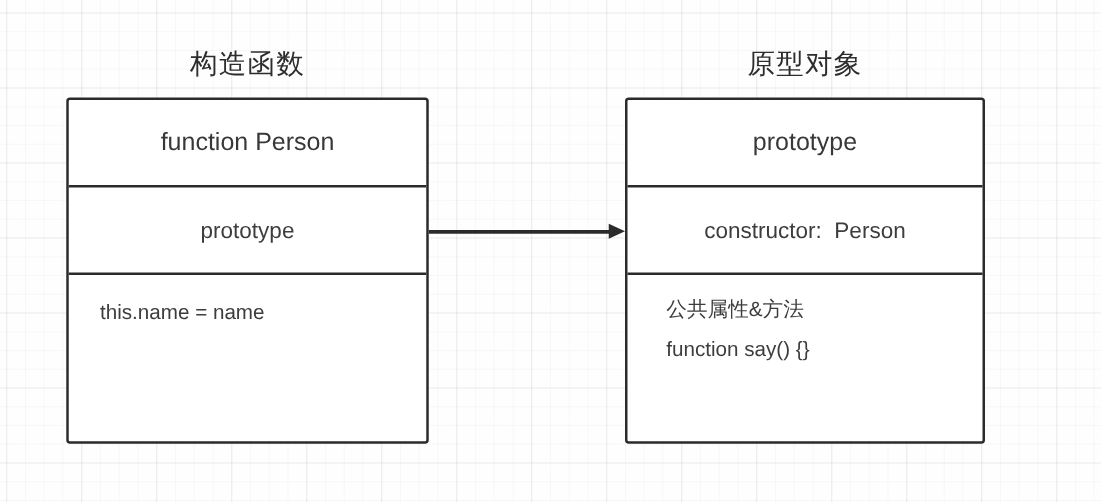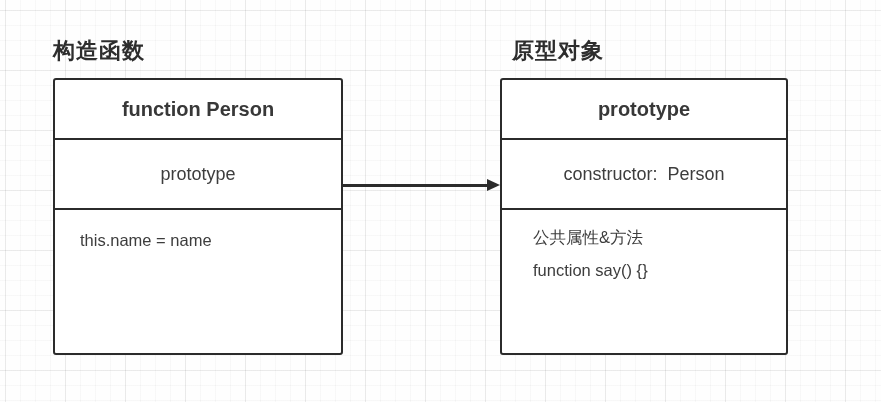--- a/index.html
+++ b/index.html
@@ -18,48 +18,49 @@
       linear-gradient(rgba(110,110,110,0.10) 1px, transparent 1px),
       linear-gradient(90deg, rgba(110,110,110,0.10) 1px, transparent 1px),
       linear-gradient(rgba(110,110,110,0.045) 1px, transparent 1px),
       linear-gradient(90deg, rgba(110,110,110,0.045) 1px, transparent 1px);
     background-size: 60px 60px, 60px 60px, 15px 15px, 15px 15px;
     background-position: 5px 10px, 5px 10px, 5px 10px, 5px 10px;
   }
   .box-title {
     position: absolute;
     top: 36px;
-    font-weight: bold;
+    text-align: center;
+    font-weight: normal;
     font-size: 22px;
     letter-spacing: 1px;
     color: #2d2d2d;
   }
   .title-left  { left: 53px;  width: 290px; }
-  .title-right { left: 512px; width: 288px; }
+  .title-right { left: 500px; width: 288px; }
 
   .uml-box {
     position: absolute;
     top: 78px;
     height: 277px;
     background: #fff;
     border: 2.5px solid #2b2b2b;
     border-radius: 3px;
     display: flex;
     flex-direction: column;
   }
   .box-left  { left: 53px;  width: 290px; }
   .box-right { left: 500px; width: 288px; }
 
   .sec-header {
-    height: 60px;
+    height: 70px;
     border-bottom: 2.5px solid #2b2b2b;
     display: flex;
     align-items: center;
     justify-content: center;
-    font-weight: bold;
+    font-weight: normal;
     font-size: 20px;
     color: #383838;
   }
   .sec-mid {
     height: 70px;
     border-bottom: 2.5px solid #2b2b2b;
     display: flex;
     align-items: center;
     justify-content: center;
     font-size: 18px;

